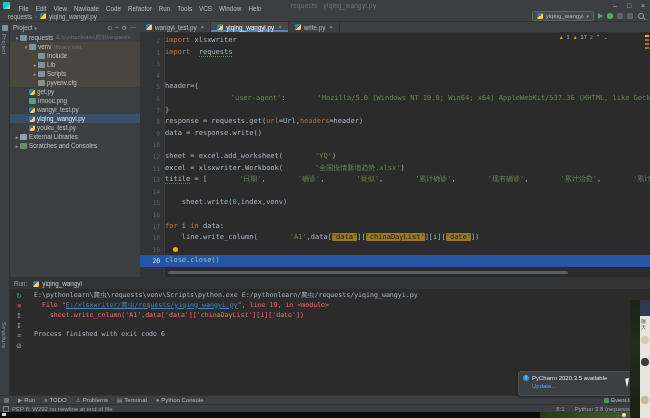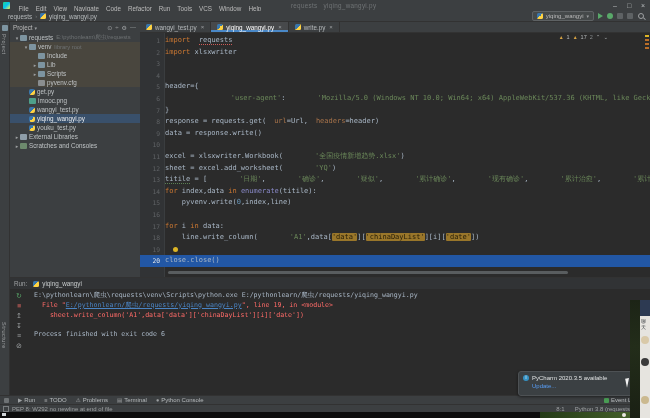--- a/index.html
+++ b/index.html
@@ -63,21 +63,21 @@
   .ed-lines{position:absolute;left:0;top:2px;right:0;}
   .ed-line{position:relative;display:flex;height:11.6px;line-height:11.6px;font-family:"DejaVu Sans Mono",monospace;font-size:7px;}
   .ed-line .num{width:20px;flex:none;text-align:right;padding-right:5px;color:#606366;font-size:6.3px;}
   .ed-line .code{white-space:pre;color:#a9b7c6;}
   .ed-line.cur{background:#2257a5;}
   .ed-line.cur .num{color:#e8eaec;}
   .seg-k{color:#cc7832;}
   .seg-s{color:#6a8759;margin-left:32px;}
   .seg-su{color:#6a8759;text-decoration:underline;}
   .seg-n{color:#6897bb;}
-  .seg-p{color:#a8734a;margin-left:8px;}
+  .seg-p{color:#a8734a;}
   .seg-b{color:#8888c6;}
   .seg-ru{color:#a9b7c6;border-bottom:1px dotted #cf5b56;}
   .seg-tu{color:#a9b7c6;border-bottom:1px dotted #5a8052;}
   .seg-h{background:#99762a;color:#241c08;border-radius:1px;}
   .seg-bulb{display:inline-block;width:5px;height:5px;border-radius:50%;background:#dcb425;margin-left:8px;margin-top:3px;}
   .hscroll{position:absolute;left:28px;top:238px;width:400px;height:3px;background:#595d5f;border-radius:2px;}
   .stripe-mark{position:absolute;right:1px;width:4px;height:2px;}
   .inspect{position:absolute;right:42px;top:1px;display:flex;align-items:center;gap:3px;font-size:5.5px;color:#9da0a2;}
   .inspect .tri{color:#d6a243;font-size:5px;}
   .inspect .cnt{color:#b6babc;}
@@ -270,28 +270,28 @@
         <span class="arr">▸</span>
         <span class="ti ti-console"></span>
         <span class="lbl">Scratches and Consoles</span>
       </div>
     </div>
 
   <div class="editor">
     <div class="gutter-bg"></div>
     <div class="ed-lines" id="lines-slot">
         <div class="ed-line">
+          <span class="num">2</span>
+          <span class="code"><span class="seg-k">import</span><span class="seg-w"> xlsxwriter</span></span>
+        </div>
+        <div class="ed-line">
           <span class="num">1</span>
           <span class="code"><span class="seg-k">import</span><span class="seg-w">  </span><span class="seg-ru">requests</span></span>
         </div>
         <div class="ed-line">
-          <span class="num">2</span>
-          <span class="code"><span class="seg-k">import</span><span class="seg-w"> xlsxwriter</span></span>
-        </div>
-        <div class="ed-line">
           <span class="num">3</span>
           <span class="code"></span>
         </div>
         <div class="ed-line">
           <span class="num">4</span>
         </div>
         <div class="ed-line">
           <span class="num">5</span>
           <span class="code"><span class="seg-w">header={</span></span>
         </div>
@@ -309,38 +309,37 @@
         </div>
         <div class="ed-line">
           <span class="num">9</span>
           <span class="code"><span class="seg-w">data = response.write()</span></span>
         </div>
         <div class="ed-line">
           <span class="num">10</span>
           <span class="code"></span>
         </div>
         <div class="ed-line">
+          <span class="num">12</span>
+          <span class="code"><span class="seg-w">sheet = excel.add_worksheet(</span><span class="seg-s">'YQ'</span><span class="seg-w">)</span></span>
+        </div>
+        <div class="ed-line">
           <span class="num">11</span>
           <span class="code"><span class="seg-w">excel = xlsxwriter.Workbook(</span><span class="seg-s">'全国疫情新增趋势.xlsx'</span><span class="seg-w">)</span></span>
         </div>
         <div class="ed-line">
-          <span class="num">12</span>
-          <span class="code"><span class="seg-w">sheet = excel.add_worksheet(</span><span class="seg-s">'YQ'</span><span class="seg-w">)</span></span>
-        </div>
-        <div class="ed-line">
           <span class="num">13</span>
           <span class="code"><span class="seg-tu">titile</span><span class="seg-w"> = [</span><span class="seg-s">'日期'</span><span class="seg-w">,</span><span class="seg-s">'确诊'</span><span class="seg-w">,</span><span class="seg-s">'疑似'</span><span class="seg-w">,</span><span class="seg-s">'累计确诊'</span><span class="seg-w">,</span><span class="seg-s">'现有确诊'</span><span class="seg-w">,</span><span class="seg-s">'累计治愈'</span><span class="seg-w">,</span><span class="seg-s">'累计死亡'</span><span class="seg-w">]</span></span>
         </div>
         <div class="ed-line">
           <span class="num">14</span>
-          <span class="code"><span class="seg-k">for</span><span class="seg-w"> index,data </span><span class="seg-k">in</span><span class="seg-w"> </span><span class="seg-b">enumerate</span><span class="seg-w">(titile):</span></span>
         </div>
         <div class="ed-line">
           <span class="num">15</span>
-          <span class="code"><span class="seg-w">    pyvenv.write(</span><span class="seg-n">0</span><span class="seg-w">,index,line)</span></span>
+          <span class="code"><span class="seg-w">    sheet.write(</span><span class="seg-n">0</span><span class="seg-w">,index,venv)</span></span>
         </div>
         <div class="ed-line">
           <span class="num">16</span>
           <span class="code"></span>
         </div>
         <div class="ed-line">
           <span class="num">17</span>
           <span class="code"><span class="seg-k">for</span><span class="seg-w"> i </span><span class="seg-k">in</span><span class="seg-w"> data:</span></span>
         </div>
         <div class="ed-line">
@@ -383,21 +382,21 @@
     <div class="run-toolbar" id="runtb-slot">
         <span class="grn">↻</span>
         <span class="red">■</span>
         <span>↥</span>
         <span>↧</span>
         <span>≡</span>
         <span>⊘</span>
       </div>
     <div class="console" id="console-slot">
         <div class="c-line"><span class="c-out">E:\pythonlearn\爬虫\requests\venv\Scripts\python.exe E:/pythonlearn/爬虫/requests/yiqing_wangyi.py</span></div>
-        <div class="c-line"><span class="c-err">  File "</span><span class="c-link">E:/pythonlearn/爬虫/requests/yiqing_wangyi.py</span><span class="c-err">", line 19, in &lt;module&gt;</span></div>
+        <div class="c-line"><span class="c-err">  File "</span><span class="c-link">E:/xlsxwriter/爬虫/requests/yiqing_wangyi.py</span><span class="c-err">", line 19, in &lt;module&gt;</span></div>
         <div class="c-line"><span class="c-err">    sheet.write_column('A1',data['data']['chinaDayList'][i]['date'])</span></div>
         <div class="c-line">&nbsp;</div>
         <div class="c-line"><span class="c-out">Process finished with exit code 6</span></div>
       </div>
   </div>
 
   <div class="notif">
     <div class="row1">
       <span class="info-ic">i</span>
       <span class="ntitle">PyCharm 2020.3.5 available</span>

